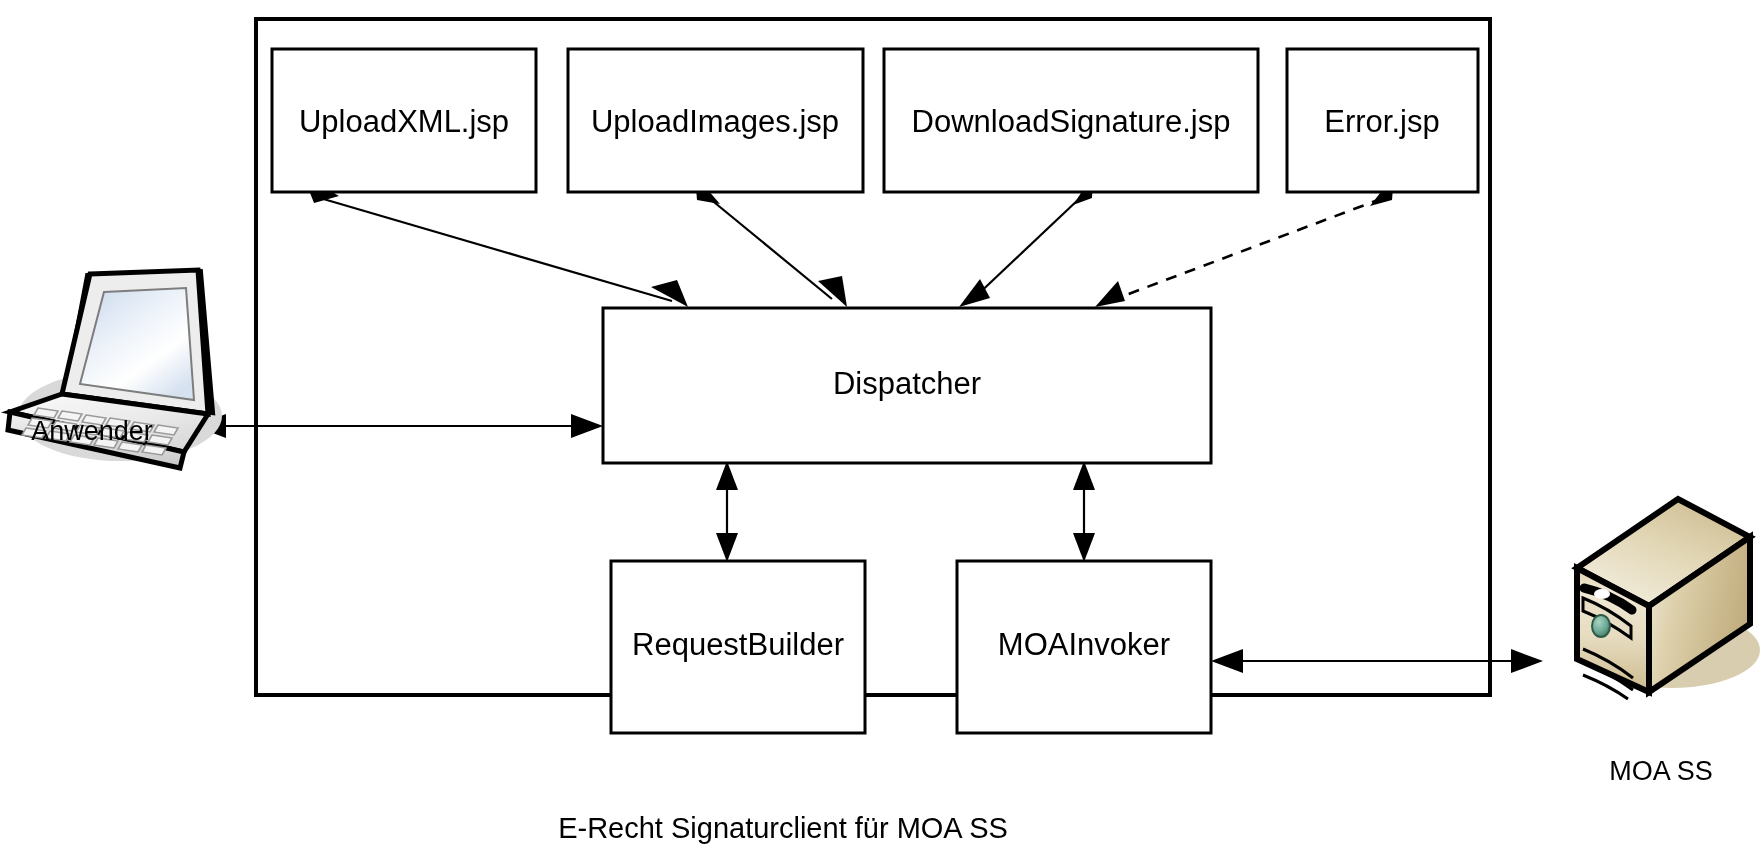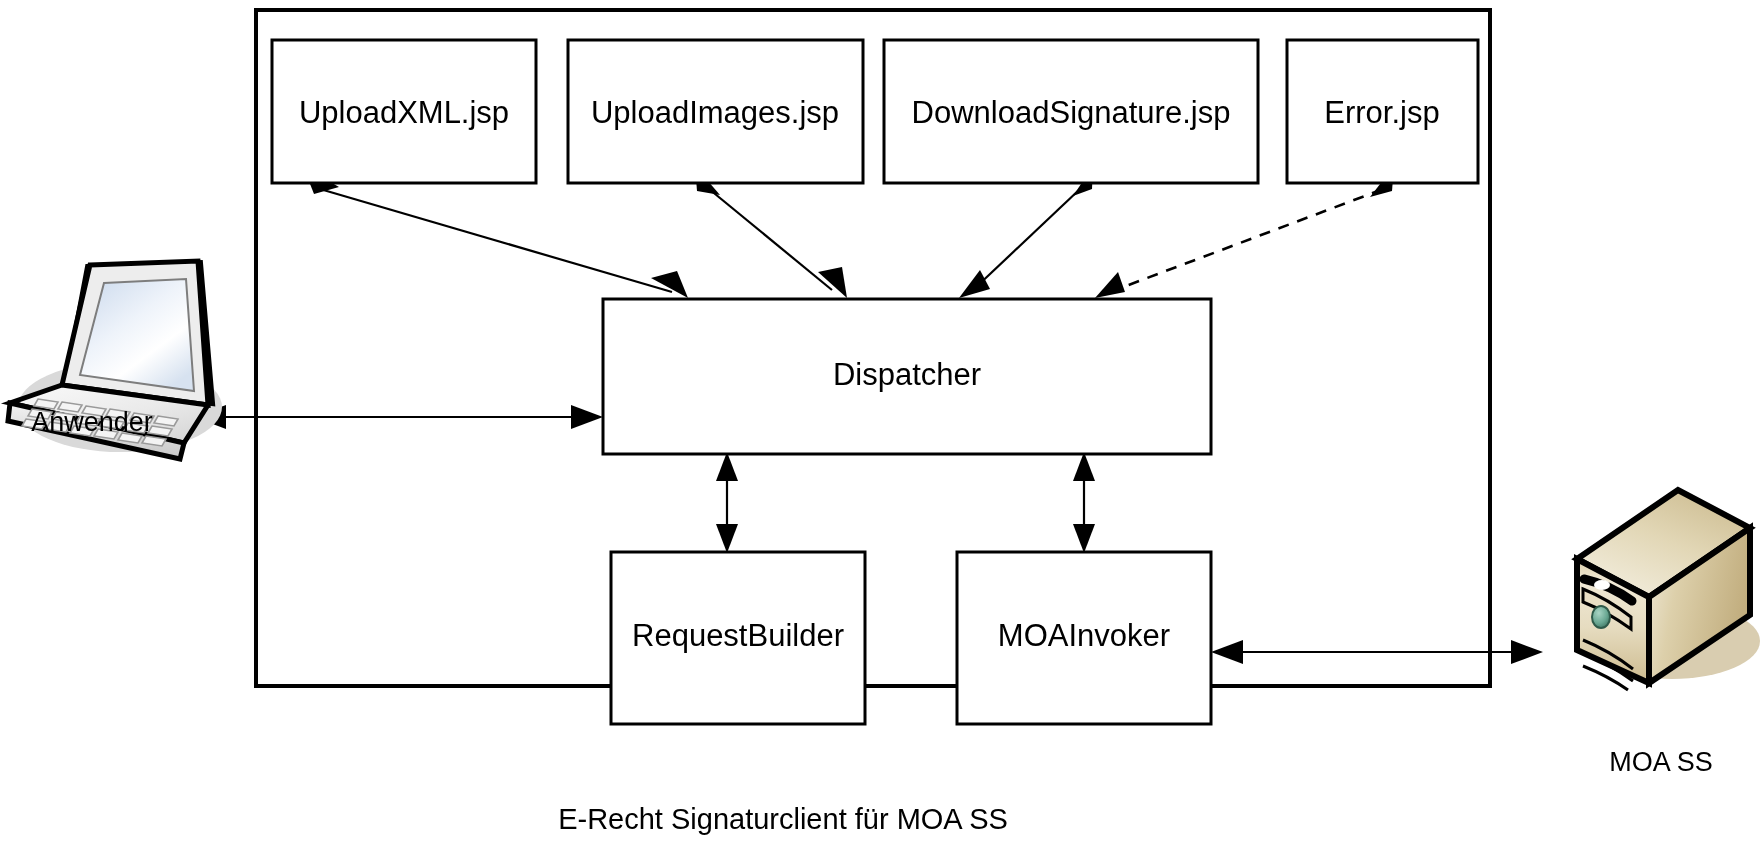--- a/index.html
+++ b/index.html
@@ -10,21 +10,21 @@
   body {
     width: 1761px;
     height: 845px;
     position: relative;
     overflow: hidden;
     font-family: "Liberation Sans", sans-serif;
     color: #000000;
   }
   #stage {
     position: absolute;
-    left: 0; top: 7px;
+    left: 0; top: 16px;
     width: 1761px;
     height: 825px;
   }
   #diagram-svg {
     position: absolute;
     left: 0; top: 0;
     width: 1761px;
     height: 845px;
   }
   .node-label {

